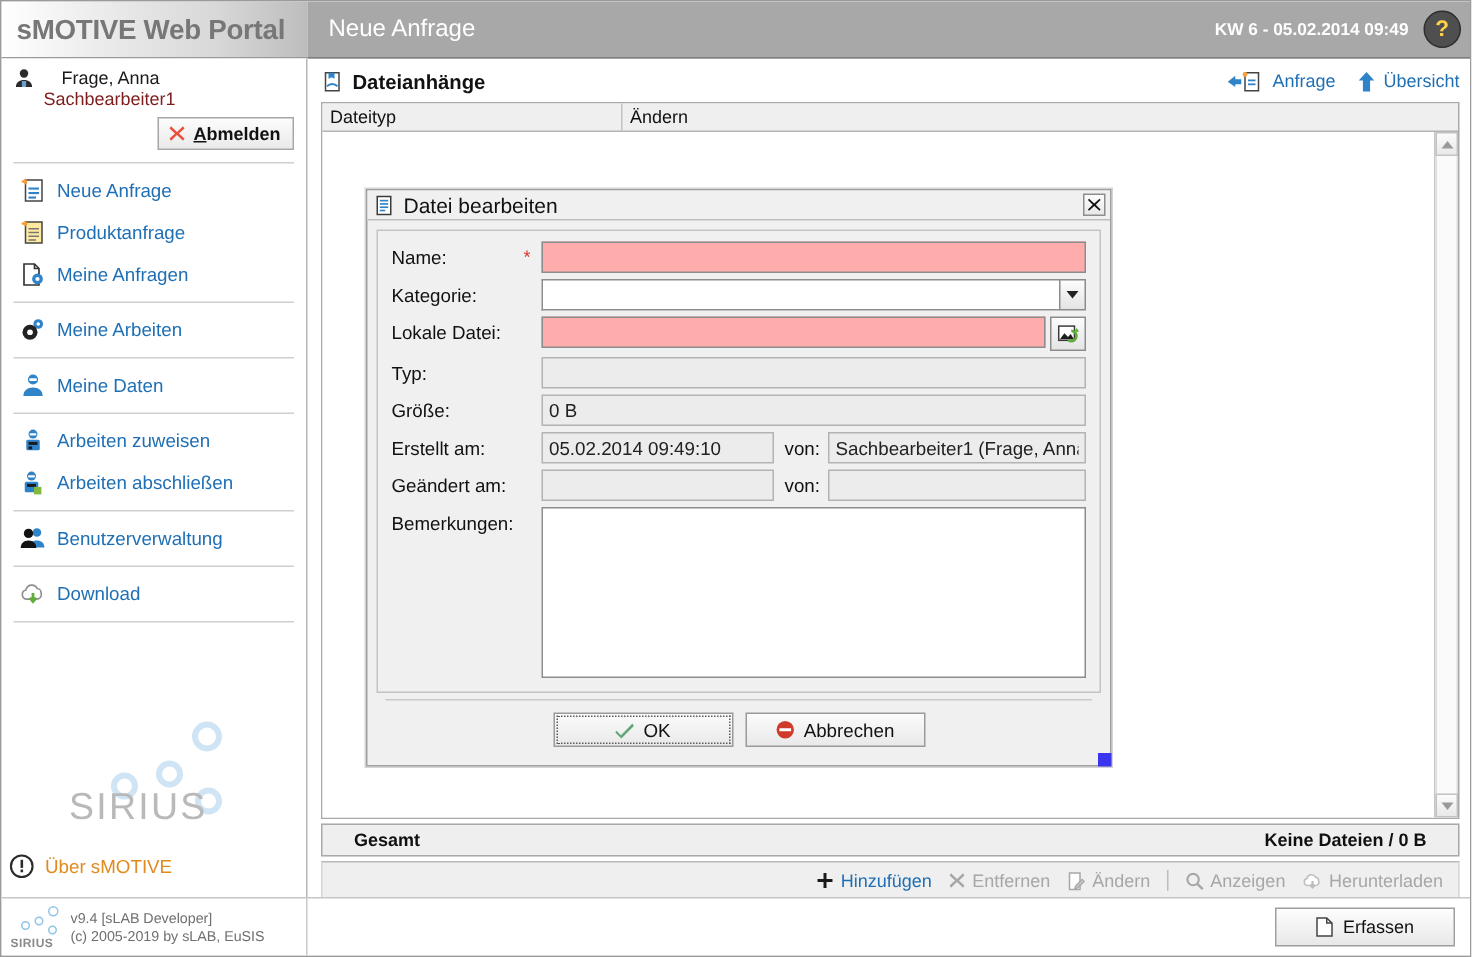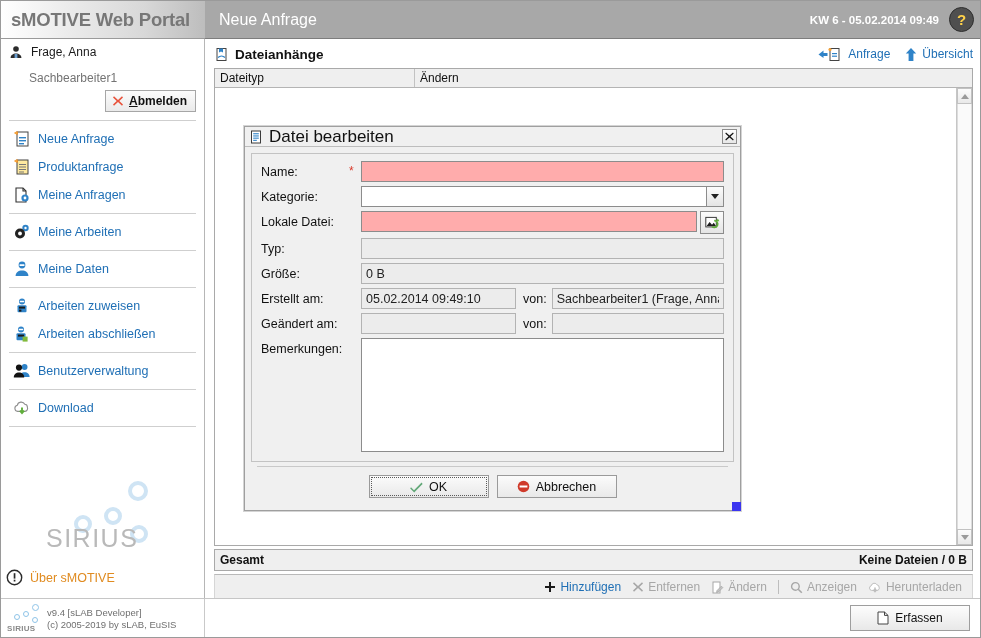--- a/index.html
+++ b/index.html
@@ -57,23 +57,23 @@
   }
 
   
   .sidebar {
     position: absolute; left: 0; top: 38px;
     width: 204px; height: 561px;
     background: #ffffff;
     border-right: 1px solid #b6b6b6;
   }
   .user-block { padding: 6px 8px 4px 8px; }
-  .user-row { display: flex; gap: 8px; }
+  .user-row { display: flex; gap: 18px; }
   .user-name { font-size: 12px; color: #1a1a1a; }
-  .user-role { font-size: 12px; color: #737373; padding-left: 20px; margin-top: 12px; }
+  .user-role { font-size: 12px; color: #7f1d1d; padding-left: 20px; margin-top: 0; }
   .logout-row { display: flex; justify-content: flex-end; margin-top: 5px; }
   .btn-logout {
     background: linear-gradient(to bottom, #fcfcfc, #eaeaea);
     border: 1px solid #a6a6a6;
     padding: 3px 8px 3px 6px;
     font-size: 12px; color: #111; cursor: pointer;
     display: flex; align-items: center; gap: 5px;
   }
   .btn-logout .lbl u { text-decoration: underline; }
   .btn-logout .lbl { font-weight: bold; }
@@ -188,21 +188,21 @@
     cursor: pointer;
   }
   .sc-thumb { flex: 1; margin: 0; background: #fafafa; border-left:1px solid #dcdcdc; border-right:1px solid #dcdcdc; cursor: pointer;}
   .arrow-up { width:0;height:0;border-left:4px solid transparent;border-right:4px solid transparent;border-bottom:5px solid #9a9a9a; }
   .arrow-dn { width:0;height:0;border-left:4px solid transparent;border-right:4px solid transparent;border-top:5px solid #9a9a9a; }
 
   .summaryrow {
     margin: 3px 8px 0 8px; height: 22px;
     border: 1px solid #a9a9a9; background: #efefef;
     display: flex; align-items: center; justify-content: space-between;
-    padding: 0 5px;
+    padding: 0 21px;
     font-size: 12px; font-weight: bold; color: #111;
   }
   .toolbar {
     margin: 3px 8px 0 8px; height: 26px;
     background: #efefef; border: 1px solid #d6d6d6; border-top: 1px solid #b9b9b9;
     display: flex; align-items: center; justify-content: flex-end; gap: 11px;
     padding: 0 10px;
   }
   .tbitem {
     display: flex; align-items: center; gap: 4px;
@@ -221,21 +221,21 @@
     box-shadow: 0 0 0 1px #d4d4d4;
     display: flex; flex-direction: column;
     z-index: 40;
   }
   .dlg-title {
     height: 20px; background: #f0f0f0;
     border-bottom: 1px solid #bdbdbd;
     display: flex; align-items: center; gap: 6px;
     padding: 0 3px 0 5px;
   }
-  .dlg-title-text { font-size: 17px; color: #111; flex: 1; }
+  .dlg-title-text { font-size: 14px; color: #111; flex: 1; }
   .dlg-close {
     width: 15px; height: 15px;
     background: linear-gradient(to bottom,#fdfdfd,#e7e7e7);
     border: 1px solid #8d8d8d;
     display: flex; align-items: center; justify-content: center;
     cursor: pointer;
   }
   .dlg-body { flex: 1; padding: 6px; display: flex; flex-direction: column; min-height:0; }
   .form-panel {
     border: 1px solid #c3c3c3; background: #f0f0f0;

